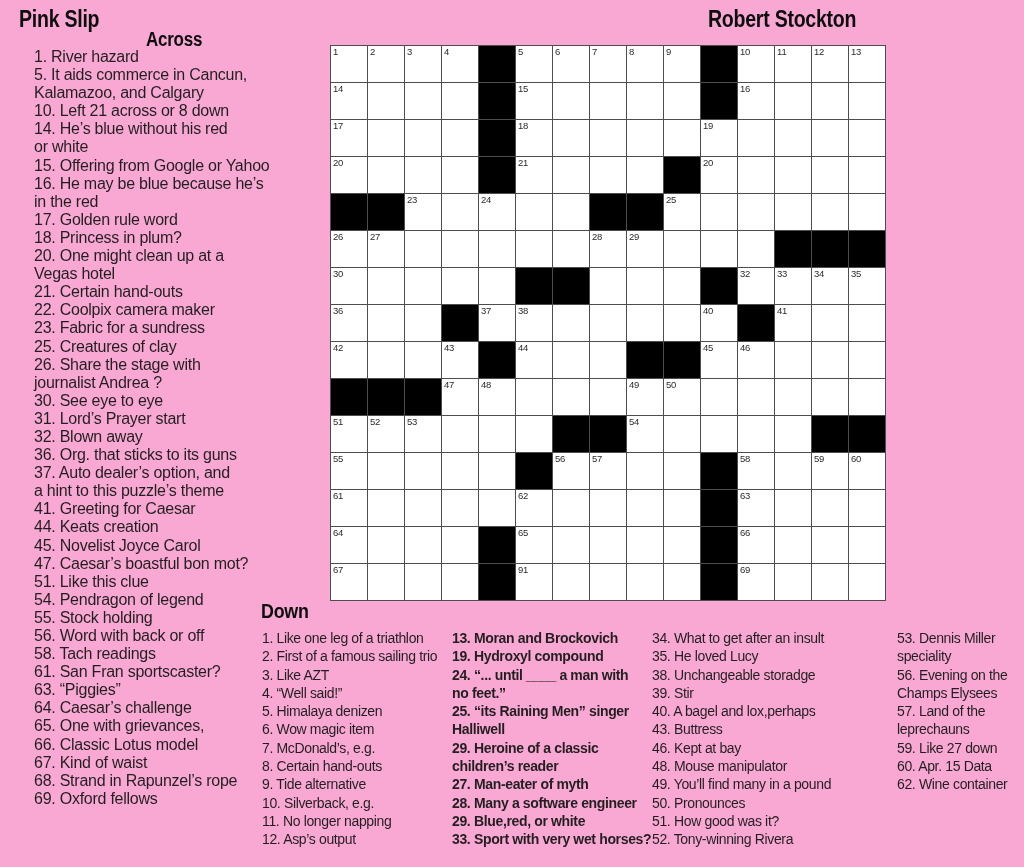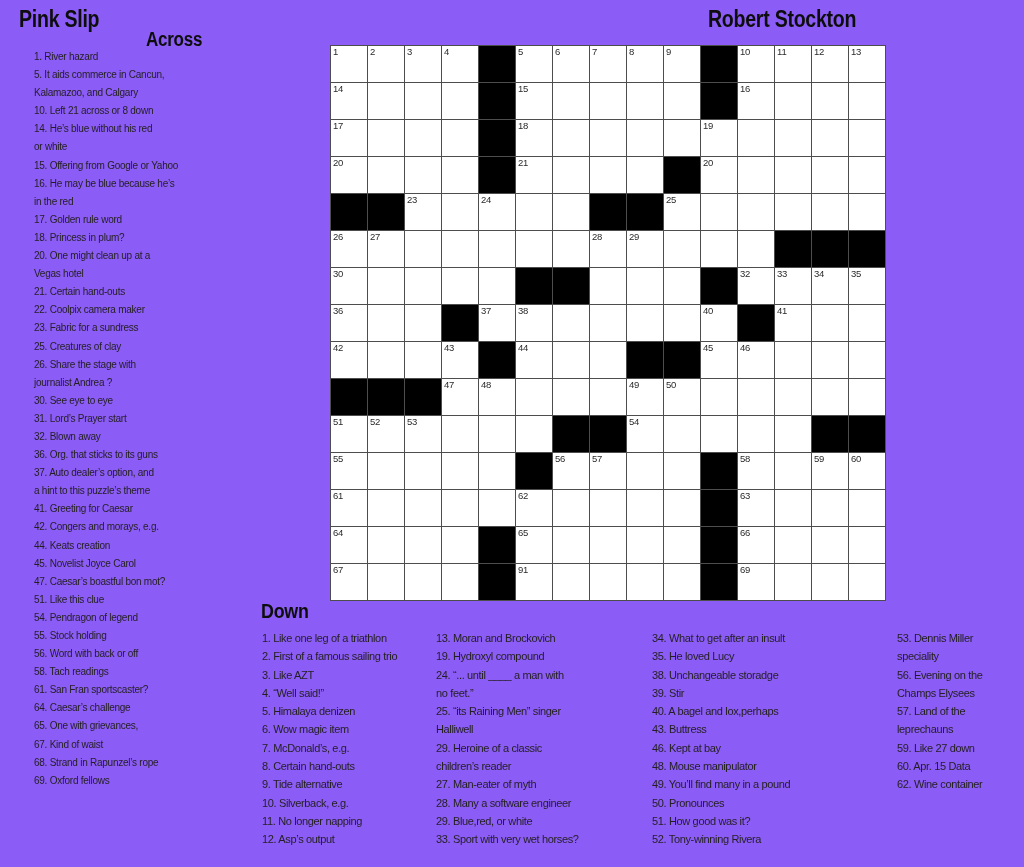--- a/index.html
+++ b/index.html
@@ -1,26 +1,26 @@
 <!DOCTYPE html>
 <html><head>
 <meta charset="utf-8">
 <style>
   html,body{margin:0;padding:0;background:#ffffff;}
-  #page{position:relative;width:1024px;height:867px;background:#8b5cf6;overflow:hidden;
+  #page{position:relative;width:1024px;height:867px;background:#f9a8d4;overflow:hidden;
         font-family:"Liberation Sans",sans-serif;color:#231f20;}
   .hdr{position:absolute;font-weight:bold;color:#0d0d0d;white-space:nowrap;
        transform:scaleX(0.85);transform-origin:0 0;letter-spacing:-0.3px;}
   #title{left:19px;top:6px;font-size:23px;}
   #author{left:708px;top:6px;font-size:23px;}
   #across-heading{left:146px;top:28px;font-size:20px;}
   #down-heading{left:261px;top:599px;font-size:21px;}
-  #across-clues{position:absolute;left:34px;top:48px;font-size:10px;line-height:18.1px;
+  #across-clues{position:absolute;left:34px;top:48px;font-size:16px;line-height:18.1px;
                 letter-spacing:-0.25px;}
-  .down-col{position:absolute;top:629px;font-size:11px;line-height:18.3px;
+  .down-col{position:absolute;top:629px;font-size:14px;line-height:18.3px;
             letter-spacing:-0.35px;}
   .clue-line{white-space:nowrap;}
   #grid{position:absolute;left:330px;top:45px;display:grid;
         grid-template-columns:repeat(15,37px);grid-auto-rows:37px;
         border-top:1px solid #4d4d4d;border-left:1px solid #4d4d4d;
         width:555px;background:#ffffff;}
   .cell{position:relative;box-sizing:border-box;background:#ffffff;
         border-right:1px solid #4d4d4d;border-bottom:1px solid #4d4d4d;}
   .cell.black{background:#000000;}
   .cellnum{position:absolute;left:2px;top:0px;font-size:9.5px;line-height:12px;
@@ -54,32 +54,33 @@
       <div class="clue-line">25. Creatures of clay</div>
       <div class="clue-line">26. Share the stage with</div>
       <div class="clue-line">journalist Andrea ?</div>
       <div class="clue-line">30. See eye to eye</div>
       <div class="clue-line">31. Lord’s Prayer start</div>
       <div class="clue-line">32. Blown away</div>
       <div class="clue-line">36. Org. that sticks to its guns</div>
       <div class="clue-line">37. Auto dealer’s option, and</div>
       <div class="clue-line">a hint to this puzzle’s theme</div>
       <div class="clue-line">41. Greeting for Caesar</div>
-      <div class="clue-line">42. Congers and morays, e.g.</div>
       <div class="clue-line">44. Keats creation</div>
       <div class="clue-line">45. Novelist Joyce Carol</div>
       <div class="clue-line">47. Caesar’s boastful bon mot?</div>
       <div class="clue-line">51. Like this clue</div>
       <div class="clue-line">54. Pendragon of legend</div>
       <div class="clue-line">55. Stock holding</div>
       <div class="clue-line">56. Word with back or off</div>
       <div class="clue-line">58. Tach readings</div>
       <div class="clue-line">61. San Fran sportscaster?</div>
+      <div class="clue-line">63. “Piggies”</div>
       <div class="clue-line">64. Caesar’s challenge</div>
       <div class="clue-line">65. One with grievances,</div>
+      <div class="clue-line">66. Classic Lotus model</div>
       <div class="clue-line">67. Kind of waist</div>
       <div class="clue-line">68. Strand in Rapunzel’s rope</div>
       <div class="clue-line">69. Oxford fellows</div>
     </div>
 
   <div id="down-heading" class="hdr">Down</div>
   <div id="down-cols">
       <div class="down-col" style="left: 262px;">
         <div class="clue-line">1. Like one leg of a triathlon</div>
         <div class="clue-line">2. First of a famous sailing trio</div>
@@ -87,21 +88,21 @@
         <div class="clue-line">4. “Well said!”</div>
         <div class="clue-line">5. Himalaya denizen</div>
         <div class="clue-line">6. Wow magic item</div>
         <div class="clue-line">7. McDonald’s, e.g.</div>
         <div class="clue-line">8. Certain hand-outs</div>
         <div class="clue-line">9. Tide alternative</div>
         <div class="clue-line">10. Silverback, e.g.</div>
         <div class="clue-line">11. No longer napping</div>
         <div class="clue-line">12. Asp’s output</div>
       </div>
-      <div class="down-col" style="left: 436px;">
+      <div class="down-col" style="left: 452px; font-weight: bold;">
         <div class="clue-line">13. Moran and Brockovich</div>
         <div class="clue-line">19. Hydroxyl compound</div>
         <div class="clue-line">24. “... until ____ a man with</div>
         <div class="clue-line">no feet.”</div>
         <div class="clue-line">25. “its Raining Men” singer</div>
         <div class="clue-line">Halliwell</div>
         <div class="clue-line">29. Heroine of a classic</div>
         <div class="clue-line">children’s reader</div>
         <div class="clue-line">27. Man-eater of myth</div>
         <div class="clue-line">28. Many a software engineer</div>

